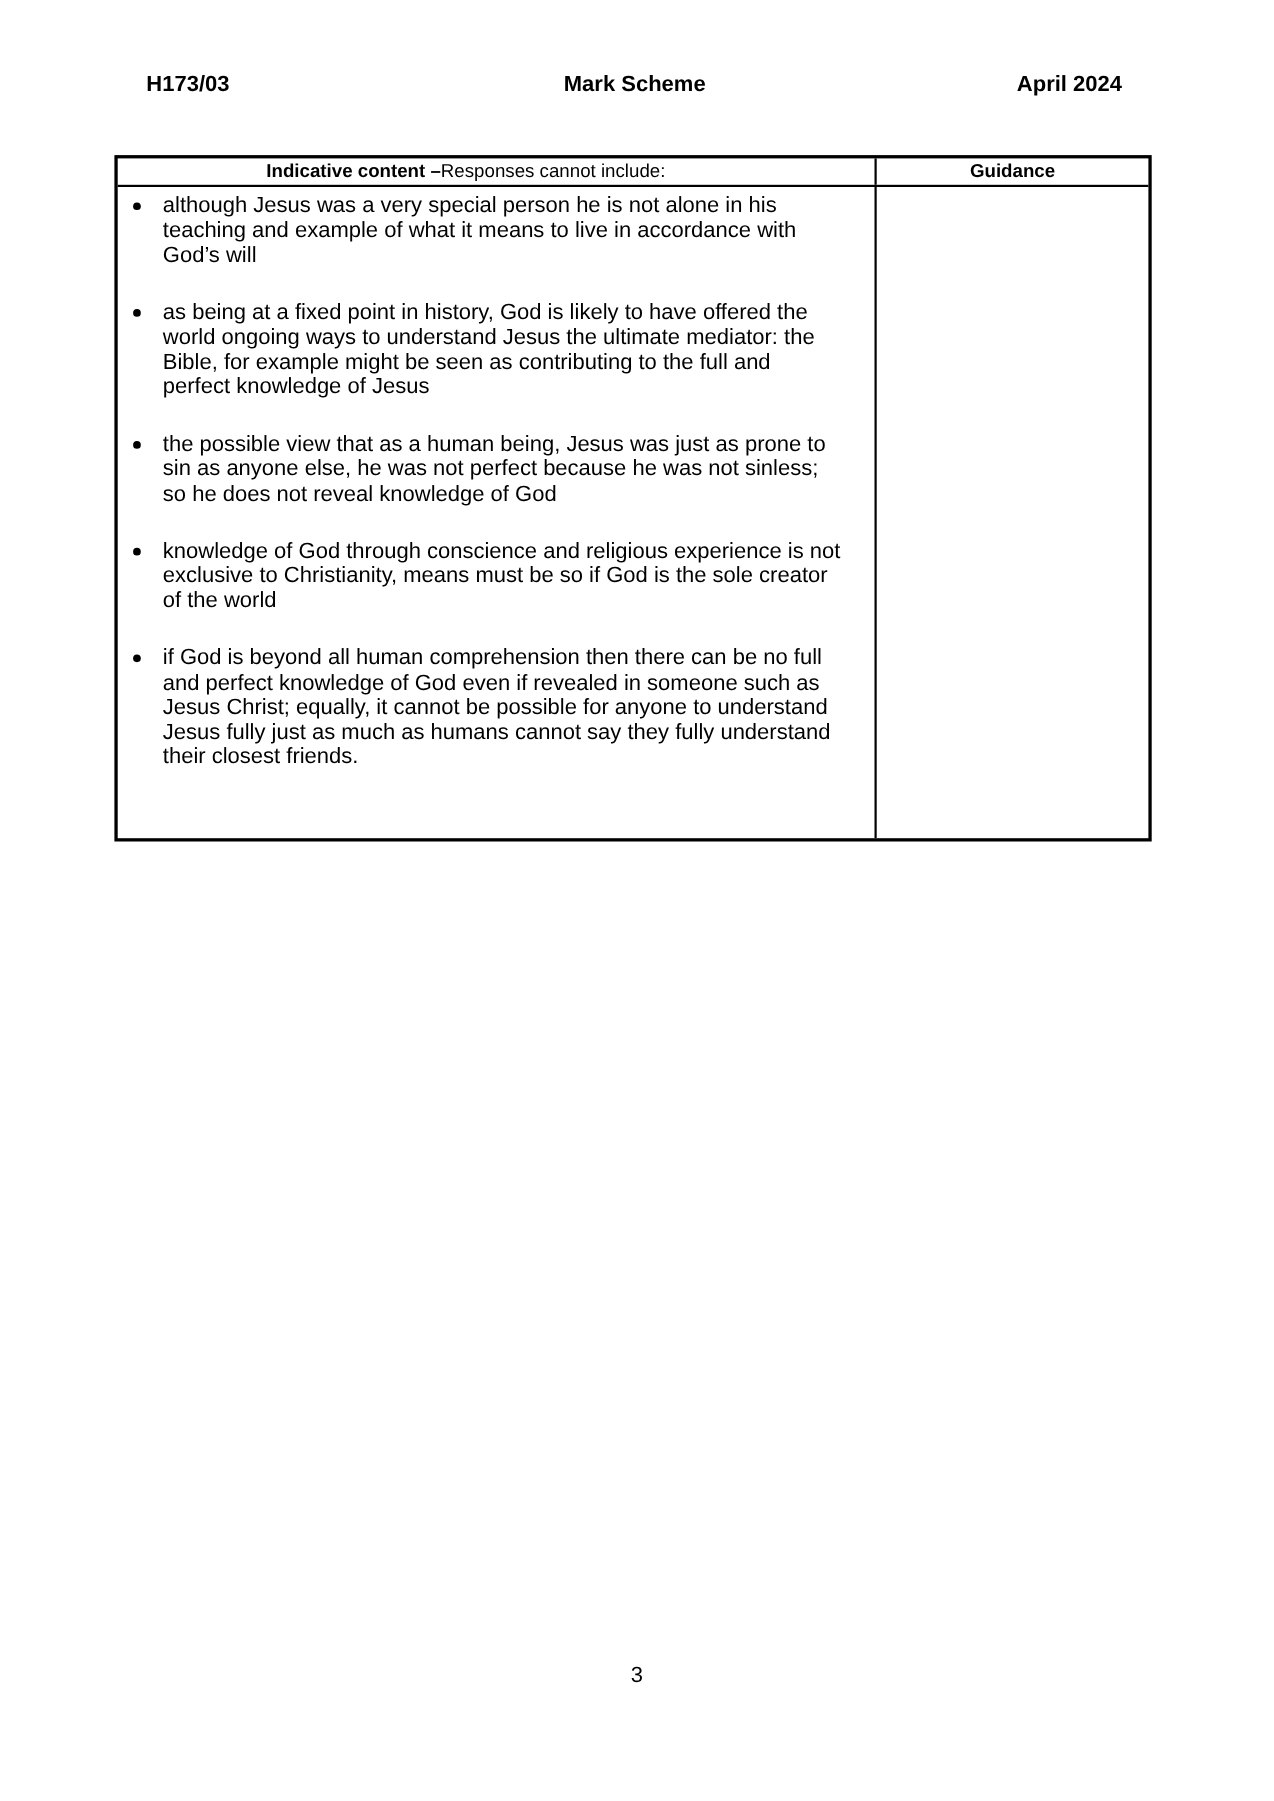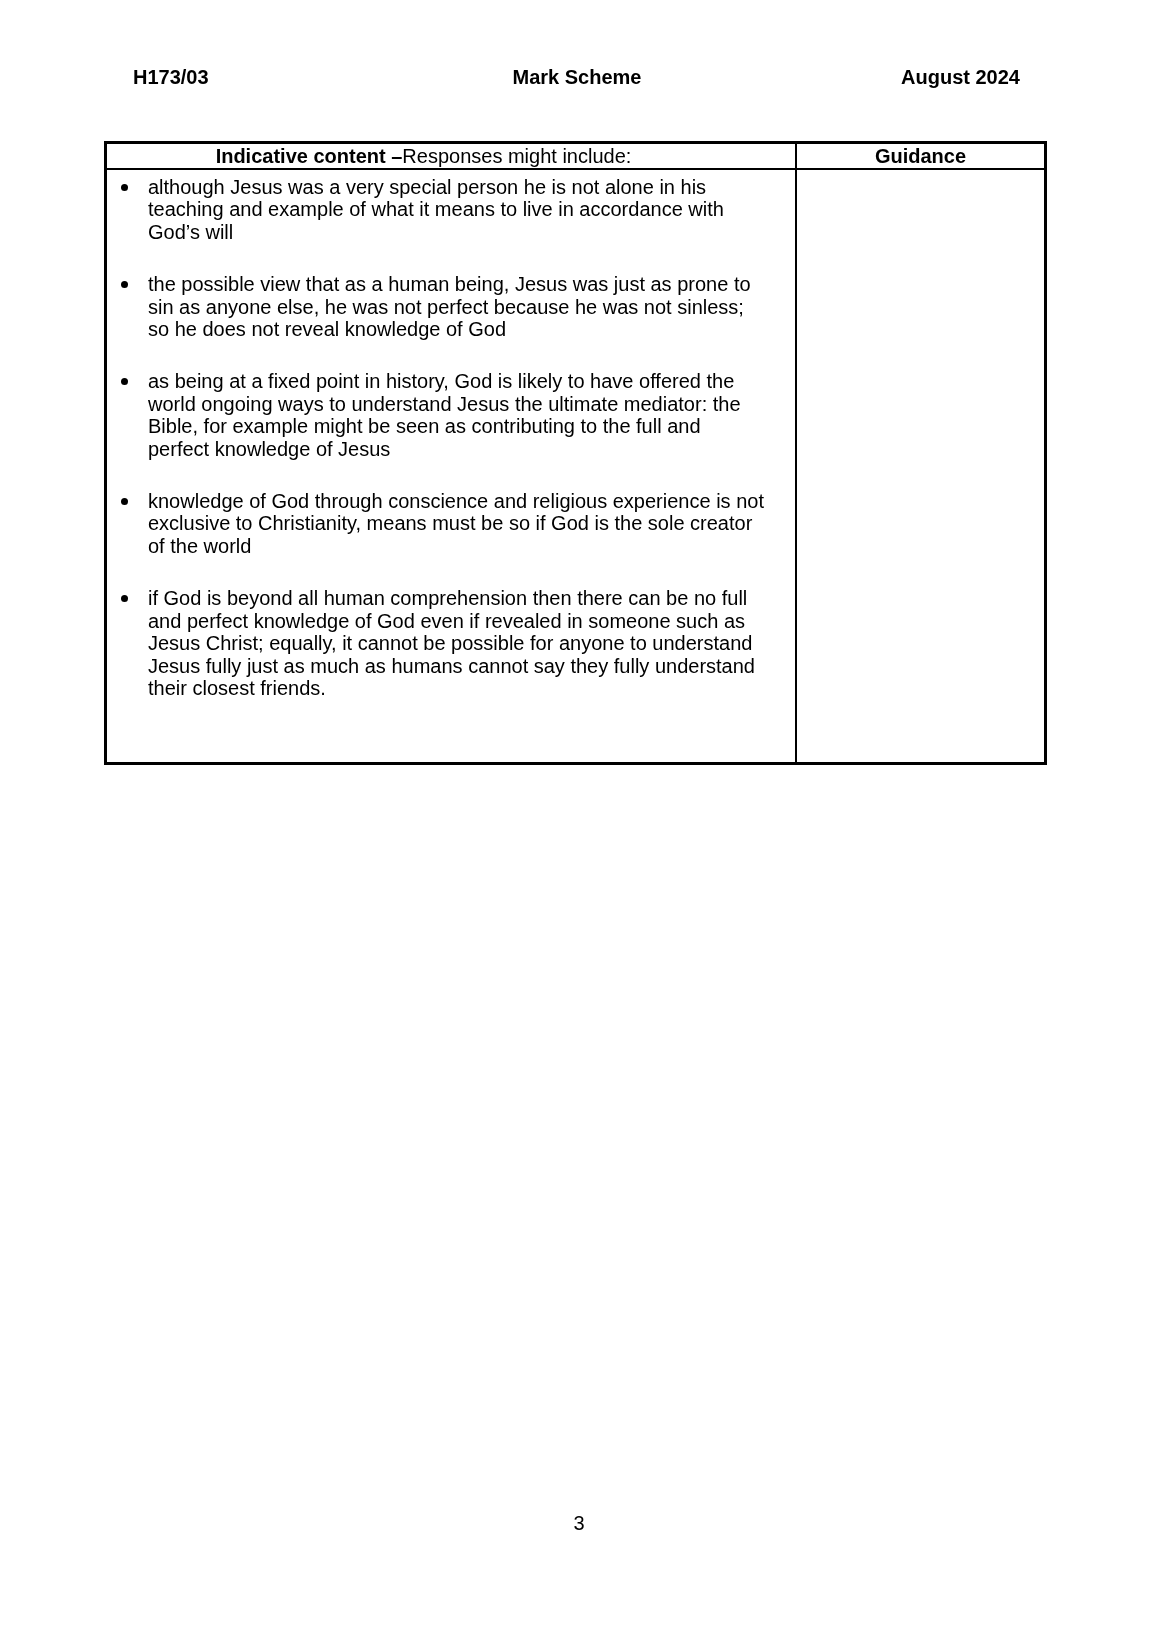--- a/index.html
+++ b/index.html
@@ -53,21 +53,21 @@
     box-sizing: border-box;
     border-right: 2px solid #000000;
     flex: none;
   }
   .col-b { flex: 1; }
 
   .th-cell {
     display: flex;
     align-items: center;
     justify-content: center;
-    font-size: 20px;
+    font-size: 17px;
     line-height: 22px;
     white-space: pre;
   }
   .th-indicative { padding-right: 55px; }
   .th-bold { font-weight: bold; }
   .th-guidance { font-weight: bold; }
 
   .cell-indicative { padding: 6px 27px 0 0; box-sizing: border-box; }
 
   .bullet-list { margin: 0; padding: 0; list-style: none; }
@@ -100,49 +100,49 @@
   }
 </style>
 </head>
 <body>
 
 <div class="page">
 
   <div class="doc-header">
     <span class="hdr-code">H173/03</span>
     <span class="hdr-title">Mark Scheme</span>
-    <span class="hdr-date">August 2024</span>
+    <span class="hdr-date">April 2024</span>
   </div>
 
   <div class="mark-table">
 
     <div class="thead-row">
       <div class="col-a th-cell th-indicative">
         <span class="th-bold">Indicative content –</span>
-        <span>Responses might include:</span>
+        <span>Responses cannot include:</span>
       </div>
       <div class="col-b th-cell th-guidance">
         <span>Guidance</span>
       </div>
     </div>
 
     <div class="tbody-row">
       <div class="col-a cell-indicative">
         <ul class="bullet-list">
           <li class="bullet-item">
             <span class="bullet-dot"></span>
             <span>although Jesus was a very special person he is not alone in his teaching and example of what it means to live in accordance with God’s will</span>
           </li>
           <li class="bullet-item">
             <span class="bullet-dot"></span>
-            <span>the possible view that as a human being, Jesus was just as prone to sin as anyone else, he was not perfect because he was not sinless; so he does not reveal knowledge of God</span>
+            <span>as being at a fixed point in history, God is likely to have offered the world ongoing ways to understand Jesus the ultimate mediator: the Bible, for example might be seen as contributing to the full and perfect knowledge of Jesus</span>
           </li>
           <li class="bullet-item">
             <span class="bullet-dot"></span>
-            <span>as being at a fixed point in history, God is likely to have offered the world ongoing ways to understand Jesus the ultimate mediator: the Bible, for example might be seen as contributing to the full and perfect knowledge of Jesus</span>
+            <span>the possible view that as a human being, Jesus was just as prone to sin as anyone else, he was not perfect because he was not sinless; so he does not reveal knowledge of God</span>
           </li>
           <li class="bullet-item">
             <span class="bullet-dot"></span>
             <span>knowledge of God through conscience and religious experience is not exclusive to Christianity, means must be so if God is the sole creator of the world</span>
           </li>
           <li class="bullet-item">
             <span class="bullet-dot"></span>
             <span>if God is beyond all human comprehension then there can be no full and perfect knowledge of God even if revealed in someone such as Jesus Christ; equally, it cannot be possible for anyone to understand Jesus fully just as much as humans cannot say they fully understand their closest friends.</span>
           </li>
         </ul>

